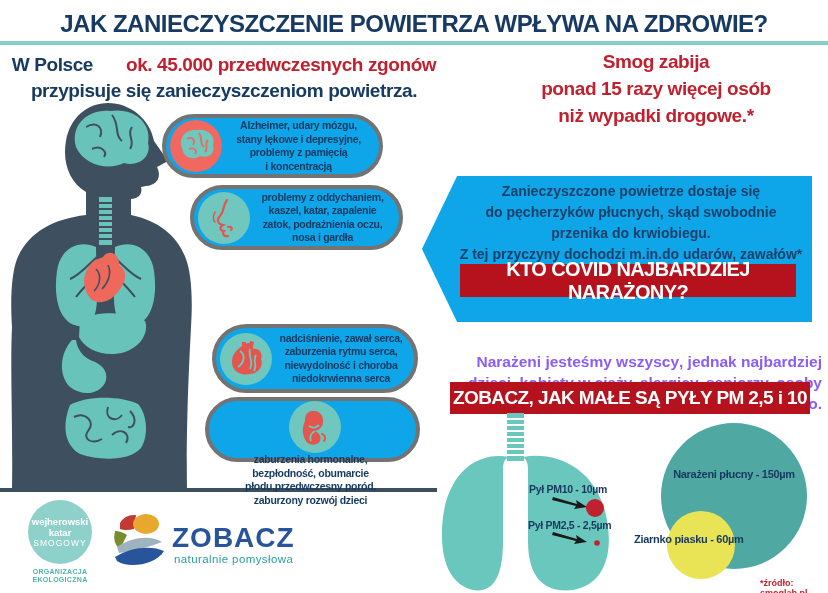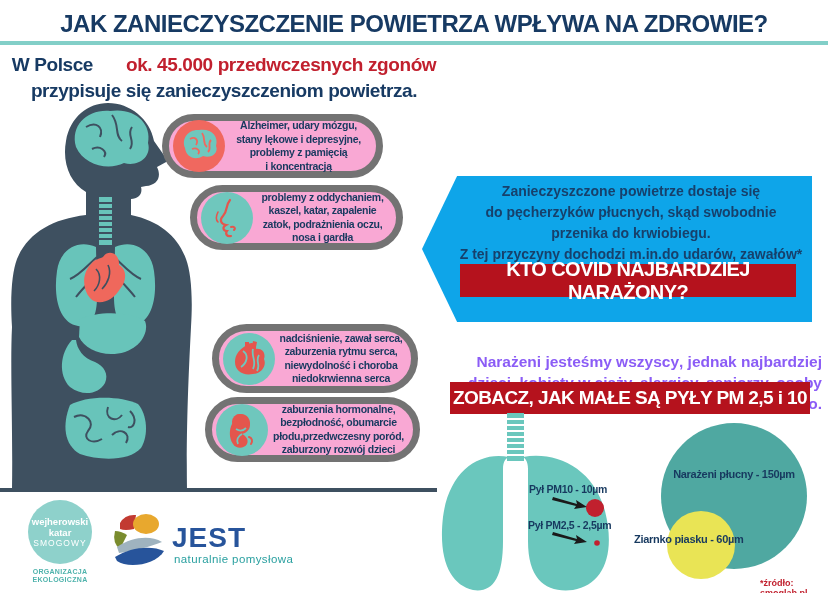--- a/index.html
+++ b/index.html
@@ -31,22 +31,22 @@
   .banner{background:#b5121d;color:#ffffff;font-weight:bold;text-align:center;
           letter-spacing:-0.6px;display:flex;align-items:center;justify-content:center;}
   .banner1{left:460px;top:264px;width:336px;height:33px;font-size:20px;}
   .banner2{left:450px;top:382px;width:360px;height:32px;font-size:19px;}
 
   .exposed{left:438px;top:303px;width:384px;text-align:right;color:#8b5cf6;
            font-size:15.5px;line-height:21px;white-space:pre-line;font-weight:600;margin-top:48px;}
   .exposed b{font-weight:800;}
 
   
-  .bubble{position:absolute;display:flex;align-items:center;background:#f9a8d4;
-          border:7px solid #737373;border-radius:42px;box-sizing:border-box;}
+  .bubble{position:absolute;display:flex;align-items:center;background:#0ea5e9;
+          border:4px solid #737373;border-radius:42px;box-sizing:border-box;}
   .bubble .icn{flex:0 0 auto;margin-left:4px;}
   .bubble .btxt{flex:1 1 auto;text-align:center;color:#17395f;font-weight:bold;
                 font-size:10.5px;line-height:13.5px;white-space:pre-line;
                 letter-spacing:-0.3px;padding:0 6px 0 2px;}
 
   
   .pmlabel{color:#17395f;font-size:10.5px;font-weight:bold;white-space:nowrap;letter-spacing:-0.3px;}
   .circlelabel{color:#17395f;font-size:11px;font-weight:bold;letter-spacing:-0.3px;text-align:center;}
   .alveolus{left:661px;top:423px;width:146px;height:146px;border-radius:50%;background:#4fa8a1;}
   .sand{left:667px;top:511px;width:68px;height:68px;border-radius:50%;background:#e9e455;}
@@ -73,20 +73,23 @@
 <div class="stage">
 
   <div class="abs title">JAK ZANIECZYSZCZENIE POWIETRZA WPŁYWA NA ZDROWIE?</div>
   <div class="abs divider"></div>
 
   <div class="abs intro">
     <span>W Polsce </span><span class="red">ok. 45.000 przedwczesnych zgonów</span><br>
     <span>przypisuje się zanieczyszczeniom powietrza.</span>
   </div>
 
+  <div class="abs smog">Smog zabija
+ponad 15 razy więcej osób
+niż wypadki drogowe.*</div>
 
   <svg class="abs" style="left:0;top:97px;" width="200" height="398" viewBox="0 0 200 398">
     <path fill="#3e5060" d="M108,6 C130,6 150,22 154,44 L168,64 L157,70 C162,80 157,88 146,89 L141,90
          C143,97 138,102 131,102 L131,118 C160,124 178,140 186,162
          C191,175 193,200 191,230 C189,270 186,330 187,393 L12,393
          C13,330 10,270 12,230 C10,200 12,175 17,162 C28,136 52,122 86,118
          L86,95 C70,86 62,66 66,44 C70,20 88,6 108,6 Z"></path>
 
     <path fill="#68c4ba" d="M76,50 C70,28 88,12 110,14 C134,10 152,26 148,46 C152,60 138,70 124,66 C108,74 84,68 76,50 Z"></path>
     <path fill="none" stroke="#3e5060" stroke-width="2" d="M86,30 C96,24 104,30 100,40 M112,18 C120,28 114,38 122,44 M132,30 C126,38 136,44 130,52 M92,52 C100,48 108,54 104,60"></path>
@@ -142,21 +145,21 @@
       <path fill="#e4564d" d="M24,12 C28,8 34,10 33,16 C39,15 43,20 41,26 C44,33 38,41 30,41 C20,43 12,38 12,29 C12,21 17,16 24,12 Z"></path>
       <path fill="none" stroke="#6fc7bd" stroke-width="1.8" d="M20,18 C26,22 24,30 18,34 M30,16 C28,24 34,28 30,36 M36,22 C32,28 38,32 34,38"></path>
       <path fill="#e4564d" d="M22,9 l4,0 l0,5 l-4,0 Z M30,8 l4,1 l-1,5 l-4,-1 Z"></path>
     </svg>
     <div class="btxt">nadciśnienie, zawał serca,
 zaburzenia rytmu serca,
 niewydolność i choroba
 niedokrwienna serca</div>
   </div>
 
-  <div class="bubble" style="left:205px;top:397px;width:215px;height:65px;">
+  <div class="bubble" style="left:205px;top:397px;width:215px;height:65px;flex-direction:column;">
     <svg class="icn" width="52" height="52" viewBox="0 0 52 52">
       <circle cx="26" cy="26" r="26" fill="#6fc7bd"></circle>
       <path fill="#e4564d" d="M20,11 C28,8 35,13 34,21 C34,26 30,29 26,30 C30,32 33,36 31,40 C28,45 20,45 17,40 C13,34 13,26 16,20 Z"></path>
       <circle cx="24" cy="18" r="8" fill="#e4564d"></circle>
       <path fill="none" stroke="#6fc7bd" stroke-width="1.8" d="M26,30 C22,32 20,36 22,40 M30,24 C27,27 23,27 20,25"></path>
       <path fill="none" stroke="#e4564d" stroke-width="2" stroke-linecap="round" d="M33,33 C36,34 37,37 35,40"></path>
     </svg>
     <div class="btxt">zaburzenia hormonalne,
 bezpłodność, obumarcie
 płodu,przedwczesny poród,
@@ -205,17 +208,17 @@
   <div class="abs alarmsub">ORGANIZACJA
 EKOLOGICZNA</div>
 
   <svg class="abs" style="left:110px;top:511px;" width="56" height="60" viewBox="0 0 56 60">
     <path fill="#c23a32" d="M10,12 Q15,3 26,4 L24,18 Q15,20 10,18 Z"></path>
     <ellipse cx="36" cy="13" rx="13" ry="10" fill="#e8a82e"></ellipse>
     <path fill="#7a8c2e" d="M5,20 Q2,32 10,38 L17,24 Q11,20 5,20 Z"></path>
     <path fill="#9fb3bf" d="M7,36 C22,26 40,24 52,31 C40,36 22,40 9,42 Z"></path>
     <path fill="#27549b" d="M5,46 C20,36 42,34 54,40 C46,54 18,58 7,50 Z"></path>
   </svg>
-  <div class="abs rumia-name">JEST</div>
+  <div class="abs rumia-name">ZOBACZ</div>
   <div class="abs rumia-tag">naturalnie pomysłowa</div>
 
 
 </div>
 
 </body></html>

